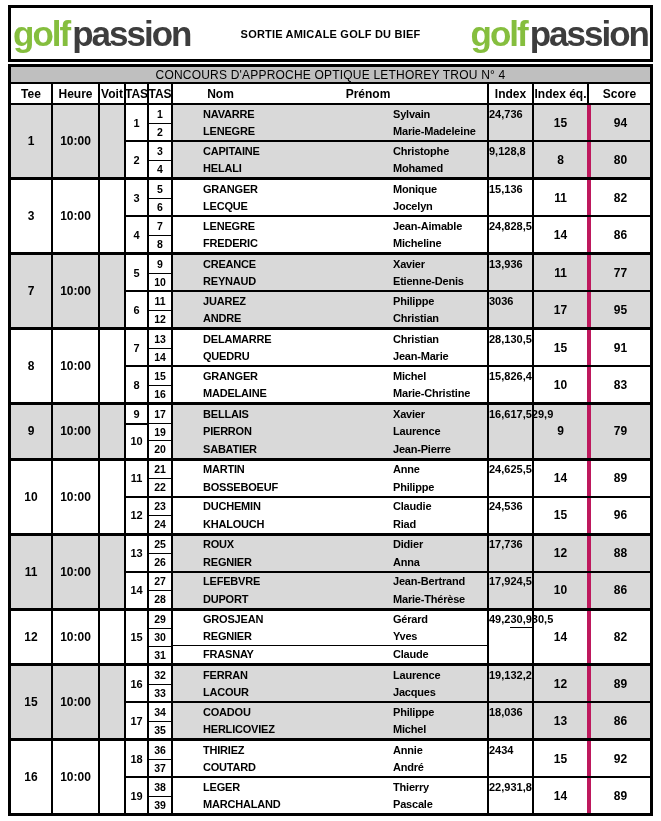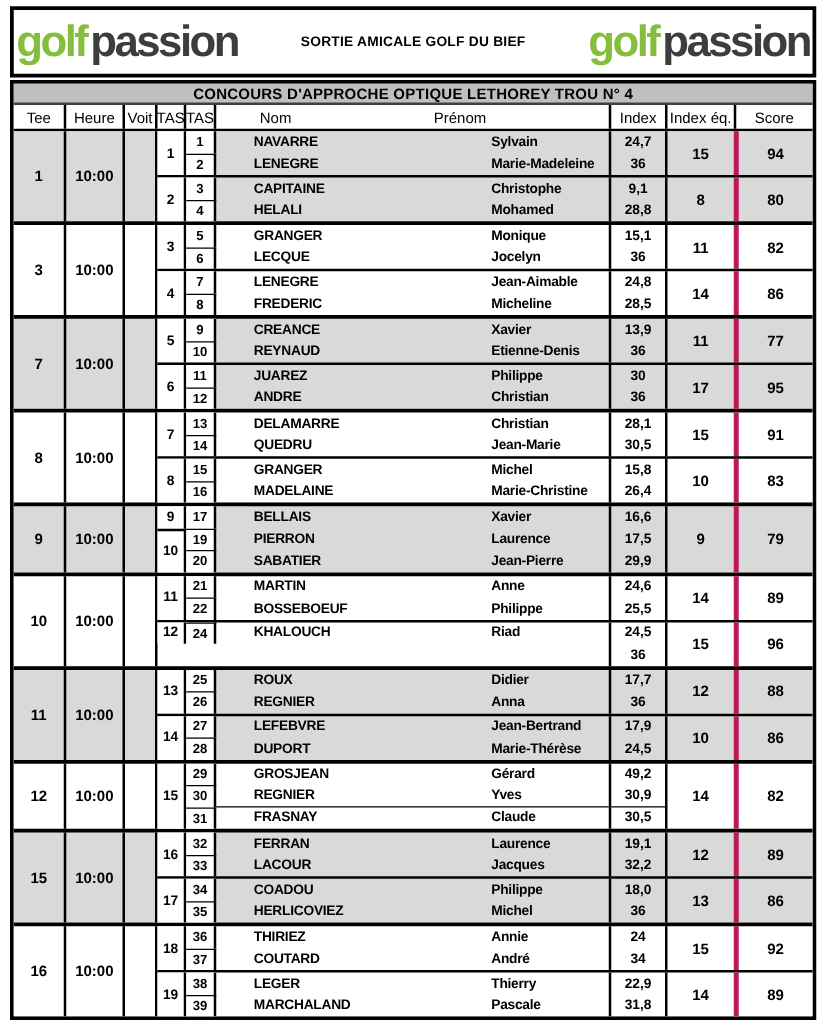--- a/index.html
+++ b/index.html
@@ -16,27 +16,27 @@
     padding:0 2px; overflow:hidden;
   }
   .logo { display:flex; align-items:baseline; white-space:nowrap;
     font-weight:bold; font-size:35px; letter-spacing:-2px; line-height:1; }
   .logo .g { color:var(--green); padding-right:3px; }
   .logo .p { color:var(--dark); }
   .band-title { font-size:11px; font-weight:bold; letter-spacing:.2px; text-align:center; flex:1; }
   
   .sheet { margin-top:2px; border:3px solid #000; }
   .banner {
-    height:17px; background:var(--banner); border-bottom:2px solid #404040;
+    height:17px; background:var(--banner); border-bottom:2px solid #000000;
     display:flex; align-items:center; justify-content:center;
-    font-size:12px; font-weight:bold; letter-spacing:.2px;
+    font-size:12px; font-weight:normal; letter-spacing:.2px;
   }
   .hdr { display:flex; height:21px; border-bottom:2px solid #000; background:#fff; }
   .hdr > div { display:flex; align-items:center; justify-content:center;
-    font-weight:normal; font-size:12px; border-left:2px solid #000; }
+    font-weight:bold; font-size:12px; border-left:2px solid #000; }
   .hdr > div:first-child { border-left:none; }
   .h-tee{width:40px;} .h-heure{width:47px;} .h-voit{width:26px; font-size:8px;}
   .h-tas{width:23px; font-size:8px;} .h-tas2{width:24px; font-size:8px;}
   .h-name{flex:1; position:relative;}
   .h-name .nh, .h-name .ph { position:absolute; top:0; height:100%;
     display:flex; align-items:center; justify-content:center; }
   .h-name .nh { left:0; width:95px; }
   .h-name .ph { left:130px; width:130px; }
   .h-index{width:45px;} .h-ieq{width:55px;} .h-score{width:63px;}
   
@@ -63,21 +63,21 @@
     border-top:1.5px solid #000; display:flex; align-items:center; justify-content:center;
     font-weight:bold; font-size:10.5px; }
   .prow.f .pnum { border-top:none; }
   .pname { flex:1; position:relative; display:flex; align-items:center;
     font-weight:bold; font-size:11px;padding-left:24px; }
   .pname .nom { padding-left:6px; letter-spacing:-.2px; }
   .pname .pre { position:absolute; left:220px; top:0; height:100%;
     display:flex; align-items:center; letter-spacing:-.2px; }
   .prow.rule .pname { border-bottom:1.5px solid #000; }
   .icol { width:45px; flex:none; border-left:2px solid #000;
-    display:flex; flex-direction:column; }
+    display:flex; flex-direction:row; }
   .idx { height:17.5px; flex:none; display:flex; align-items:center; justify-content:center;
     font-weight:bold; font-size:11px; }
   .idx.rule { border-bottom:1.5px solid #000; }
   .ieq { width:55px; flex:none; border-left:2px solid #000; display:flex;
     align-items:center; justify-content:center; font-weight:bold; font-size:12px; }
   .score { width:63px; flex:none; border-left:4px solid #be185d; display:flex;
     align-items:center; justify-content:center; font-weight:bold; font-size:12px; }
 </style>
 </head>
 <body>
@@ -456,20 +456,27 @@
                 <div class="idx">25,5</div>
               </div>
               <div class="ieq">14</div>
               <div class="score">89</div>
             </div>
             <div class="unit">
               <div class="gcol">
                 <div class="group">
                   <div class="gnum">12</div>
                   <div class="players">
+                    <div class="prow f">
+                      <div class="pnum">23</div>
+                      <div class="pname">
+                        <span class="nom">DUCHEMIN</span>
+                        <span class="pre">Claudie</span>
+                      </div>
+                    </div>
                     <div class="prow">
                       <div class="pnum">24</div>
                       <div class="pname">
                         <span class="nom">KHALOUCH</span>
                         <span class="pre">Riad</span>
                       </div>
                     </div>
                   </div>
                 </div>
               </div>

